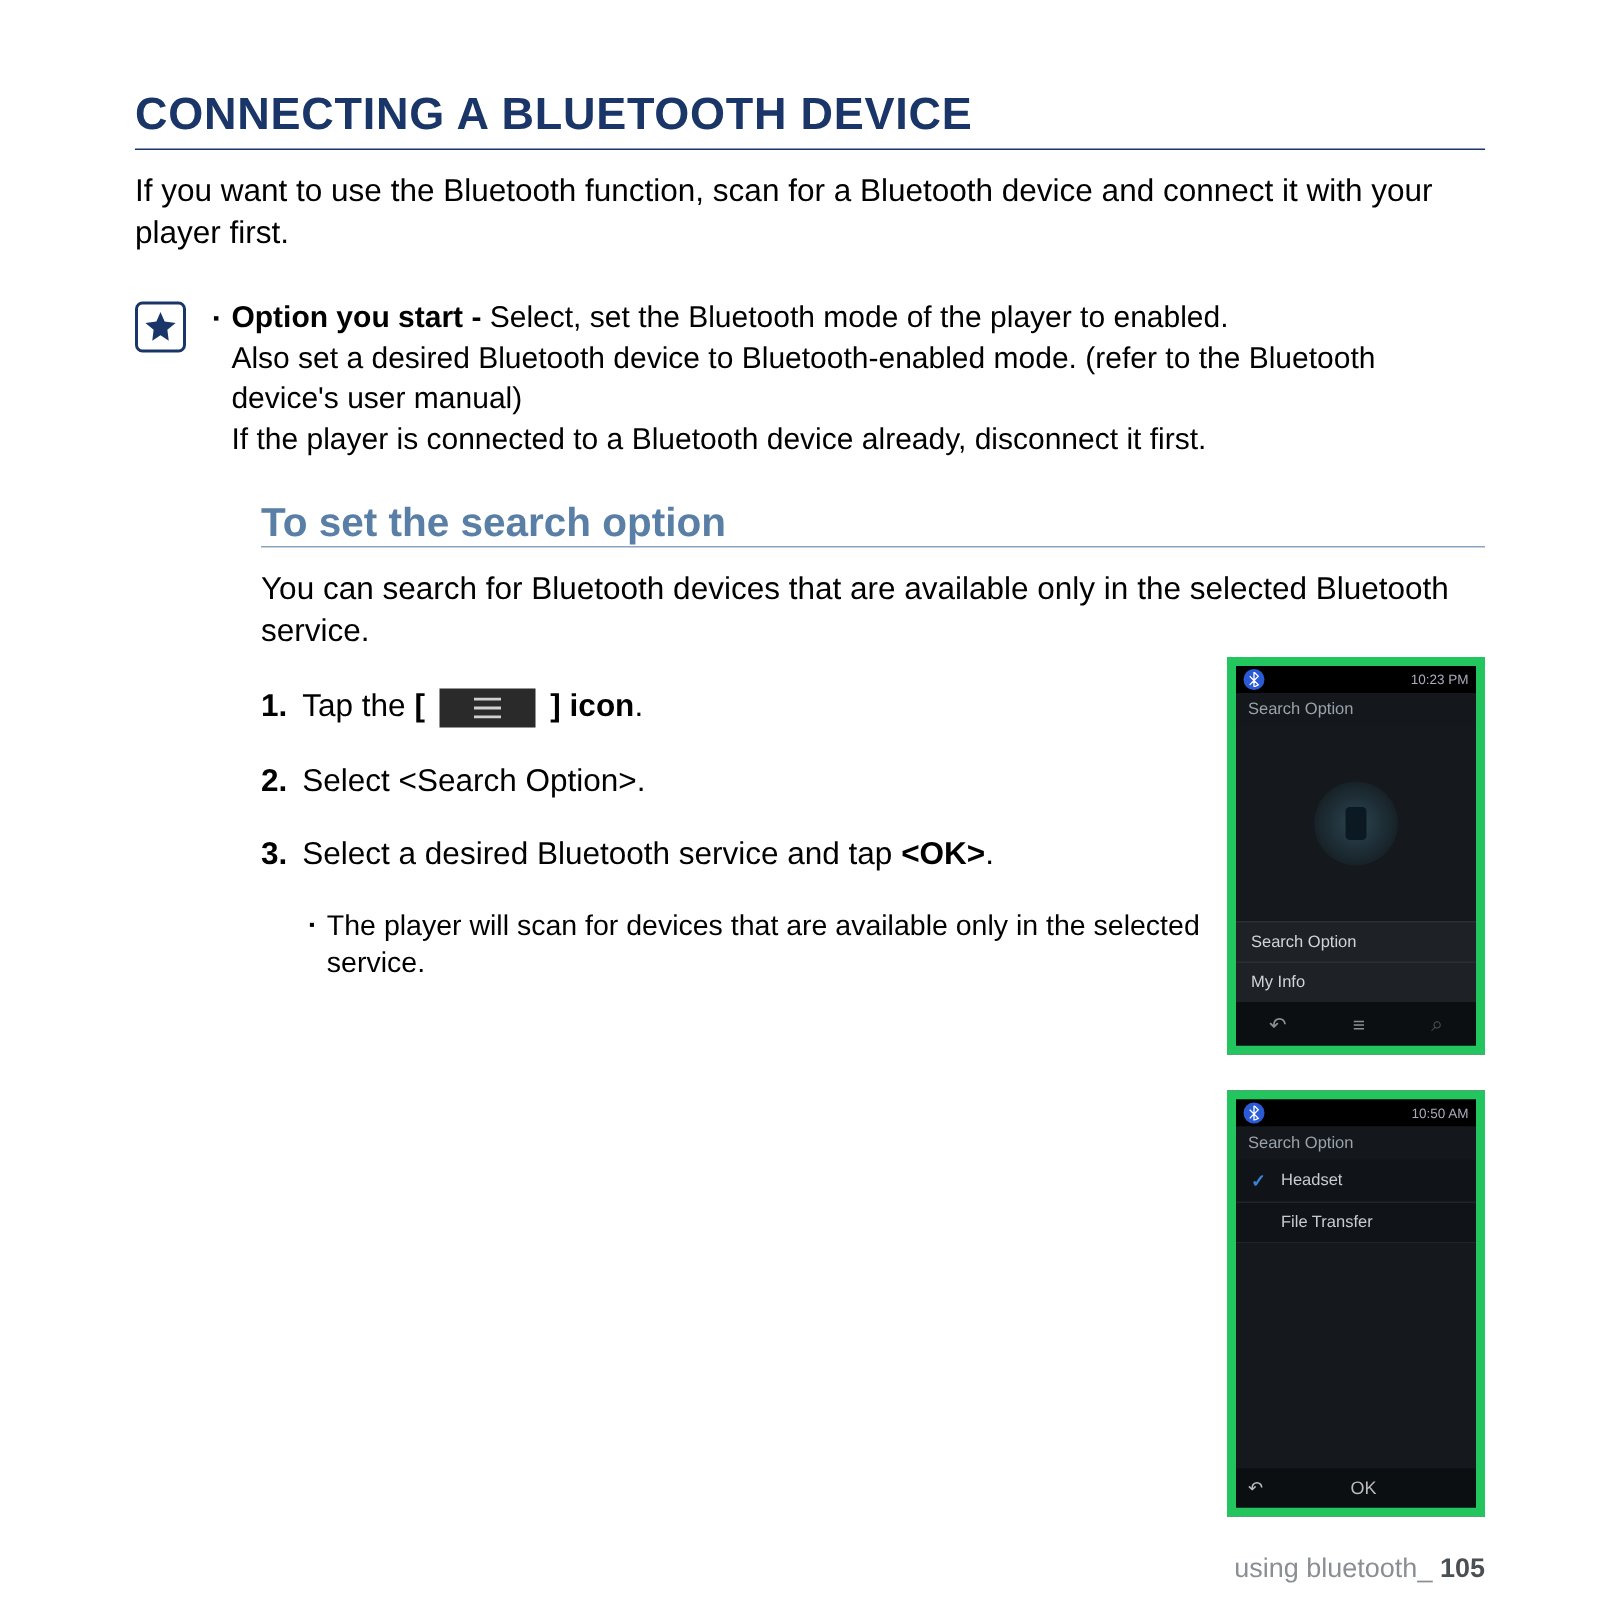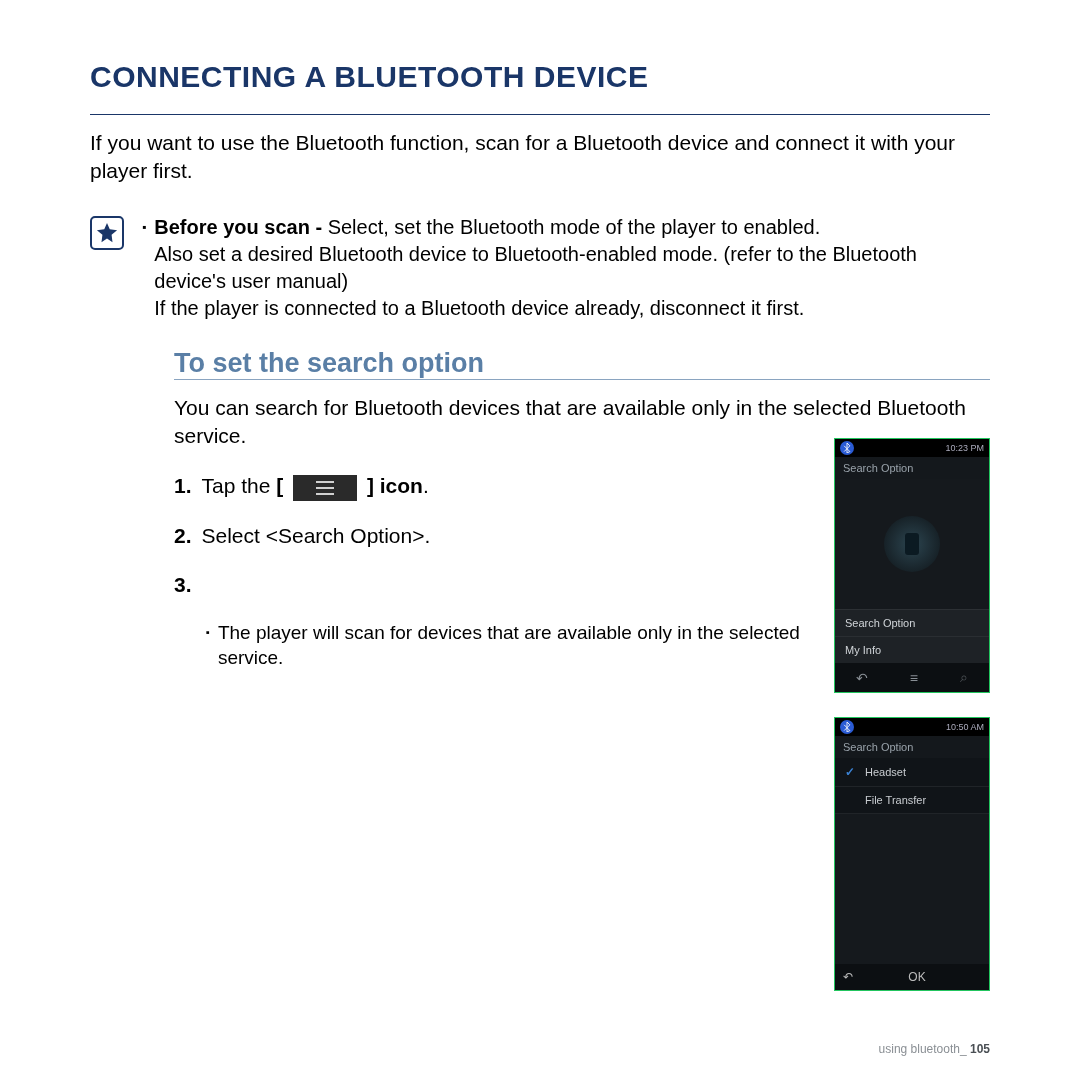--- a/index.html
+++ b/index.html
@@ -10,21 +10,21 @@
     font-family: Arial, Helvetica, sans-serif;
     color: #000;
     padding: 60px 90px 30px 90px;
     position: relative;
   }
   h1.page-title {
     color: #1a3668;
     font-size: 30px;
     font-weight: bold;
     letter-spacing: 0.5px;
-    padding-bottom: 20px;
+    padding-bottom: 5px;
     border-bottom: 1px solid #1a3668;
     margin-bottom: 14px;
   }
   .intro {
     font-size: 21px;
     line-height: 1.35;
     margin-bottom: 28px;
   }
   .note-row {
     display: flex;
@@ -98,23 +98,23 @@
   
   .phones {
     position: absolute;
     right: 90px;
     top: 438px;
     display: flex;
     flex-direction: column;
     gap: 24px;
   }
   .phone {
-    width: 156px;
+    width: 172px;
     background: #101418;
-    border: 1px solid #22c55e;
+    border: 6px solid #22c55e;
     color: #c8c8c8;
     font-size: 11px;
     display: flex;
     flex-direction: column;
   }
   .ph-status {
     background: #000;
     display:flex;
     justify-content: space-between;
     align-items:center;
@@ -188,21 +188,21 @@
     padding:6px 8px;
     color:#bbb;
     font-size:12px;
   }
   .ph-ok-bar .back { flex:0 0 auto; }
   .ph-ok-bar .okl  { flex:1; text-align:center; }
   .footer {
     position:absolute;
     right:90px;
     bottom:24px;
-    font-size:12px;
+    font-size:18px;
     color:#8a8f94;
   }
   .footer b { color:#4a4f54; }
 </style>
 </head>
 <body>
 
 <h1 class="page-title">CONNECTING A BLUETOOTH DEVICE</h1>
 
 <p class="intro">If you want to use the Bluetooth function, scan for a Bluetooth device and connect it with your player first.</p>
@@ -210,21 +210,21 @@
 <div class="note-row">
   <div class="star-box">
     <svg viewBox="0 0 24 24">
         <polygon points="12,1 15,8 23,9 17,14 18,22 12,18 6,22 7,14 1,9 9,8" fill="#1a3668"></polygon>
       </svg>
   </div>
   <div class="note-body">
     <div class="bullet-row">
       <span class="sq">▪</span>
       <div>
-        <b>Before you scan - </b><span>Select, set the Bluetooth mode of the player to enabled.</span><br>
+        <b>Option you start - </b><span>Select, set the Bluetooth mode of the player to enabled.</span><br>
         <span>Also set a desired Bluetooth device to Bluetooth-enabled mode. (refer to the Bluetooth device's user manual)</span><br>
         <span>If the player is connected to a Bluetooth device already, disconnect it first.</span>
       </div>
     </div>
   </div>
 </div>
 
 <h2 class="subhead">To set the search option</h2>
 
 <p class="sub-intro">You can search for Bluetooth devices that are available only in the selected Bluetooth service.</p>
@@ -241,20 +241,21 @@
             </svg>
           </span><span> ] icon</span></b><span>.</span>
     </span>
   </div>
   <div class="step">
     <span class="num">2.</span>
     <span class="txt"><span>Select &lt;Search Option&gt;.</span></span>
   </div>
   <div class="step">
     <span class="num">3.</span>
+    <span class="txt"><span>Select a desired Bluetooth service and tap </span><b>&lt;OK&gt;</b><span>.</span></span>
   </div>
 </div>
 
 <div class="sub-note">
   <span class="sq">▪</span>
   <span>The player will scan for devices that are available only in the selected service.</span>
 </div>
 
 <div class="phones">
 

